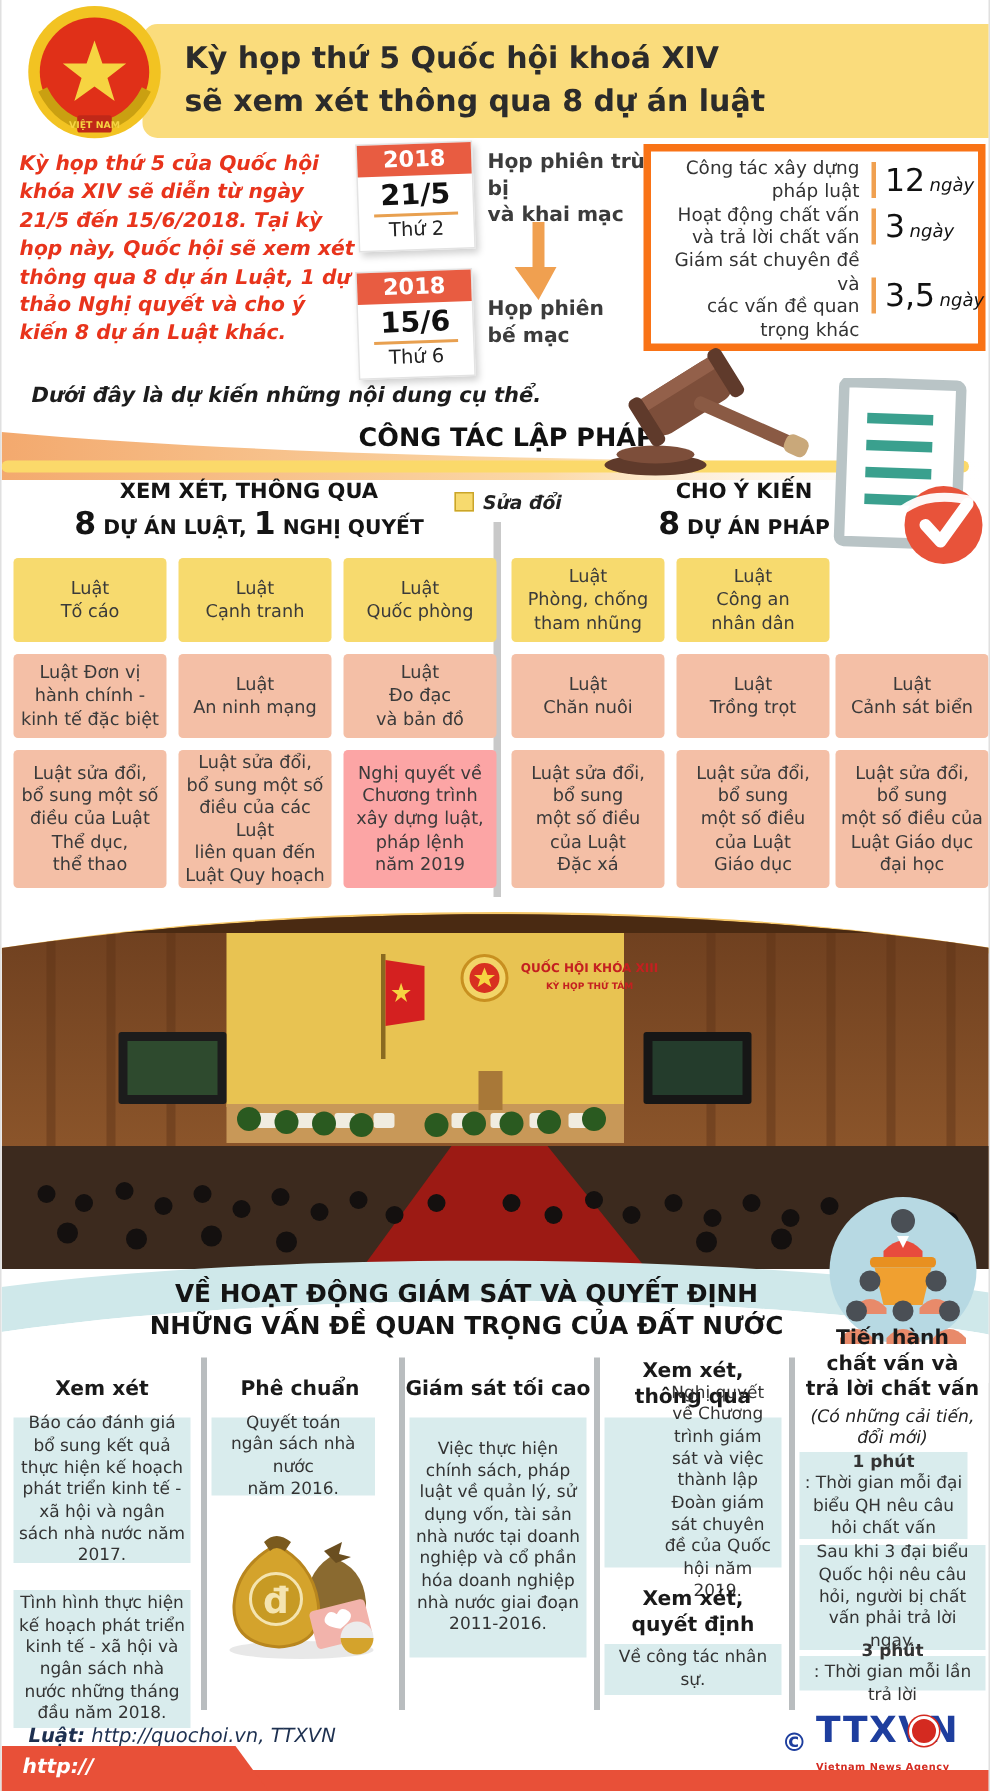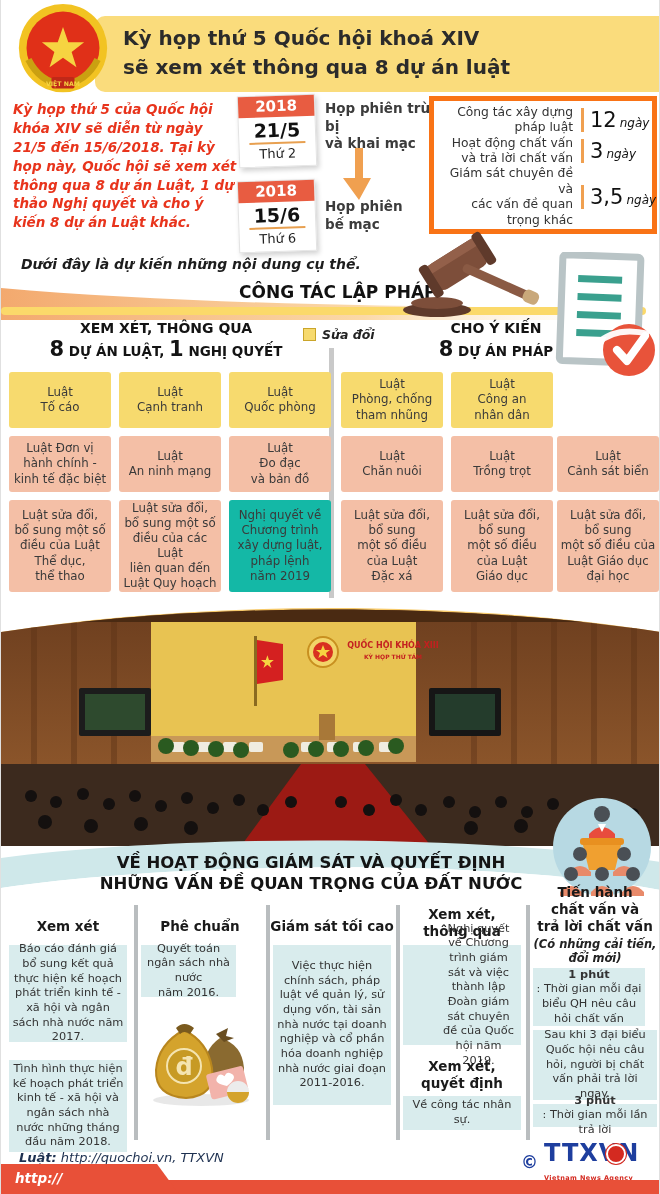--- a/index.html
+++ b/index.html
@@ -36,36 +36,36 @@
   .sec-right{left:360px;top:320px;width:270px;}
   .sec-line1{font-size:14px;font-weight:bold;}
   .sec-line2{font-size:13.5px;font-weight:bold;margin-top:1px;}
   .sec-big{font-size:21px;}
   .legend{position:absolute;left:302px;top:327px;display:flex;align-items:center;}
   .legend-swatch{width:11px;height:11px;background:#f7da6e;border:1px solid #caa52a;margin-right:6px;}
   .legend-text{font-size:12.5px;font-weight:bold;font-style:italic;color:#222;}
   .v-divider{position:absolute;left:328px;top:348px;width:5px;height:250px;background:#c9c9c9;}
   .law-box{position:absolute;width:102px;border-radius:3px;display:flex;align-items:center;justify-content:center;box-sizing:border-box;padding:2px;}
   .law-box span{display:block;width:100%;text-align:center;font-size:11.8px;color:#3a3a3a;line-height:1.28;white-space:pre-line;}
-  .bx-yellow{background:#f7da6e;} .bx-pink{background:#f4bfa6;} .bx-green{background:#14b8a6;}
+  .bx-yellow{background:#f7da6e;} .bx-pink{background:#f4bfa6;} .bx-green{background:#fca5a5;}
   .r1{top:372px;height:56px;} .r2{top:436px;height:56px;} .r3{top:500px;height:92px;}
   .cL0{left:8px;} .cL1{left:118px;} .cL2{left:228px;}
   .cR0{left:340px;} .cR1{left:450px;} .cR2{left:556px;}
   
   .photo{position:absolute;left:0;top:596px;width:660px;height:250px;}
   
   .teal-wave{position:absolute;left:0;top:832px;width:660px;height:90px;}
   .oversight-heading{position:absolute;left:30px;top:852px;width:560px;text-align:center;font-weight:bold;font-size:16.5px;line-height:1.28;color:#141414;white-space:pre-line;}
   .speaker-circle{position:absolute;left:552px;top:798px;width:98px;height:98px;background:#b7d9e3;border-radius:50%;}
   .col-div{position:absolute;top:905px;width:4px;height:235px;background:#b9bdbf;}
   .dv1{left:133px;} .dv2{left:265px;} .dv3{left:395px;} .dv4{left:525px;}
   .col-header{position:absolute;text-align:center;font-weight:bold;font-size:13.5px;color:#1a1a1a;line-height:1.25;white-space:pre-line;}
   .blue-box{position:absolute;background:#d9eced;display:flex;align-items:center;justify-content:center;box-sizing:border-box;padding:3px;}
   .blue-box span{display:block;width:100%;text-align:center;font-size:11.3px;color:#333;line-height:1.3;white-space:pre-line;}
-  .c5-note{position:absolute;left:532px;top:938px;width:124px;text-align:center;font-size:11.5px;font-style:italic;font-weight:bold;color:#222;line-height:1.2;white-space:pre-line;}
+  .c5-note{position:absolute;left:532px;top:938px;width:124px;text-align:center;font-size:11.5px;font-style:italic;font-weight:normal;color:#222;line-height:1.2;white-space:pre-line;}
   .big-min{font-size:17px;font-weight:bold;color:#111;}
   .money-icon{position:absolute;left:145px;top:1000px;width:110px;height:108px;}
   
   .source{position:absolute;left:18px;top:1150px;font-size:13px;font-style:italic;color:#1d3050;}
   .source b{font-weight:bold;}
   .logo-wrap{position:absolute;left:520px;top:1146px;width:132px;height:32px;display:flex;align-items:center;}
   .copyright{font-size:17px;color:#1e3e9e;font-weight:bold;margin-right:6px;}
   .logo-block{position:relative;}
   .logo-text{font-size:24px;font-weight:bold;color:#1e3e9e;letter-spacing:1px;line-height:24px;}
   .logo-globe{position:absolute;left:62px;top:3px;width:16px;height:16px;background:#d42a20;border-radius:50%;border:2px solid #fff;box-shadow:0 0 0 1px #d42a20;}
@@ -425,21 +425,21 @@
 
   <div class="col-header" style="left:6px;top:918px;width:122px;">Xem xét</div>
   <div class="blue-box" style="left:8px;top:945px;width:118px;height:97px;">
       <span>Báo cáo đánh giá bổ sung kết quả thực hiện kế hoạch phát triển kinh tế - xã hội và ngân sách nhà nước năm 2017.</span>
     </div>
   <div class="blue-box" style="left:8px;top:1048px;width:118px;height:92px;margin-top:12px;">
       <span>Tình hình thực hiện kế hoạch phát triển kinh tế - xã hội và ngân sách nhà nước những tháng đầu năm 2018.</span>
     </div>
 
   <div class="col-header" style="left:138px;top:918px;width:122px;">Phê chuẩn</div>
-  <div class="blue-box" style="left:140px;top:945px;width:95px;height:52px;">
+  <div class="blue-box" style="left:140px;top:945px;width:109px;height:52px;">
       <span>Quyết toán
 ngân sách nhà nước
 năm 2016.</span>
     </div>
   <svg class="money-icon" viewBox="0 0 110 108">
     <ellipse cx="55" cy="100" rx="48" ry="6" fill="#d8d8d8" opacity="0.6"></ellipse>
     <path d="M74 38 Q96 44 98 68 Q99 88 80 92 Q62 94 58 76 Q56 50 74 38 Z" fill="#8a6a30"></path>
     <path d="M70 34 l12 -6 l-2 8 l8 2 l-10 4 Z" fill="#6a4e20"></path>
     <path d="M38 30 Q12 44 10 70 Q9 96 40 98 Q70 96 66 68 Q62 42 38 30 Z" fill="#d4a32c" stroke="#b8861e" stroke-width="2"></path>
     <path d="M30 28 Q38 20 48 28 L44 34 Q38 30 34 34 Z" fill="#7a5a1e"></path>

